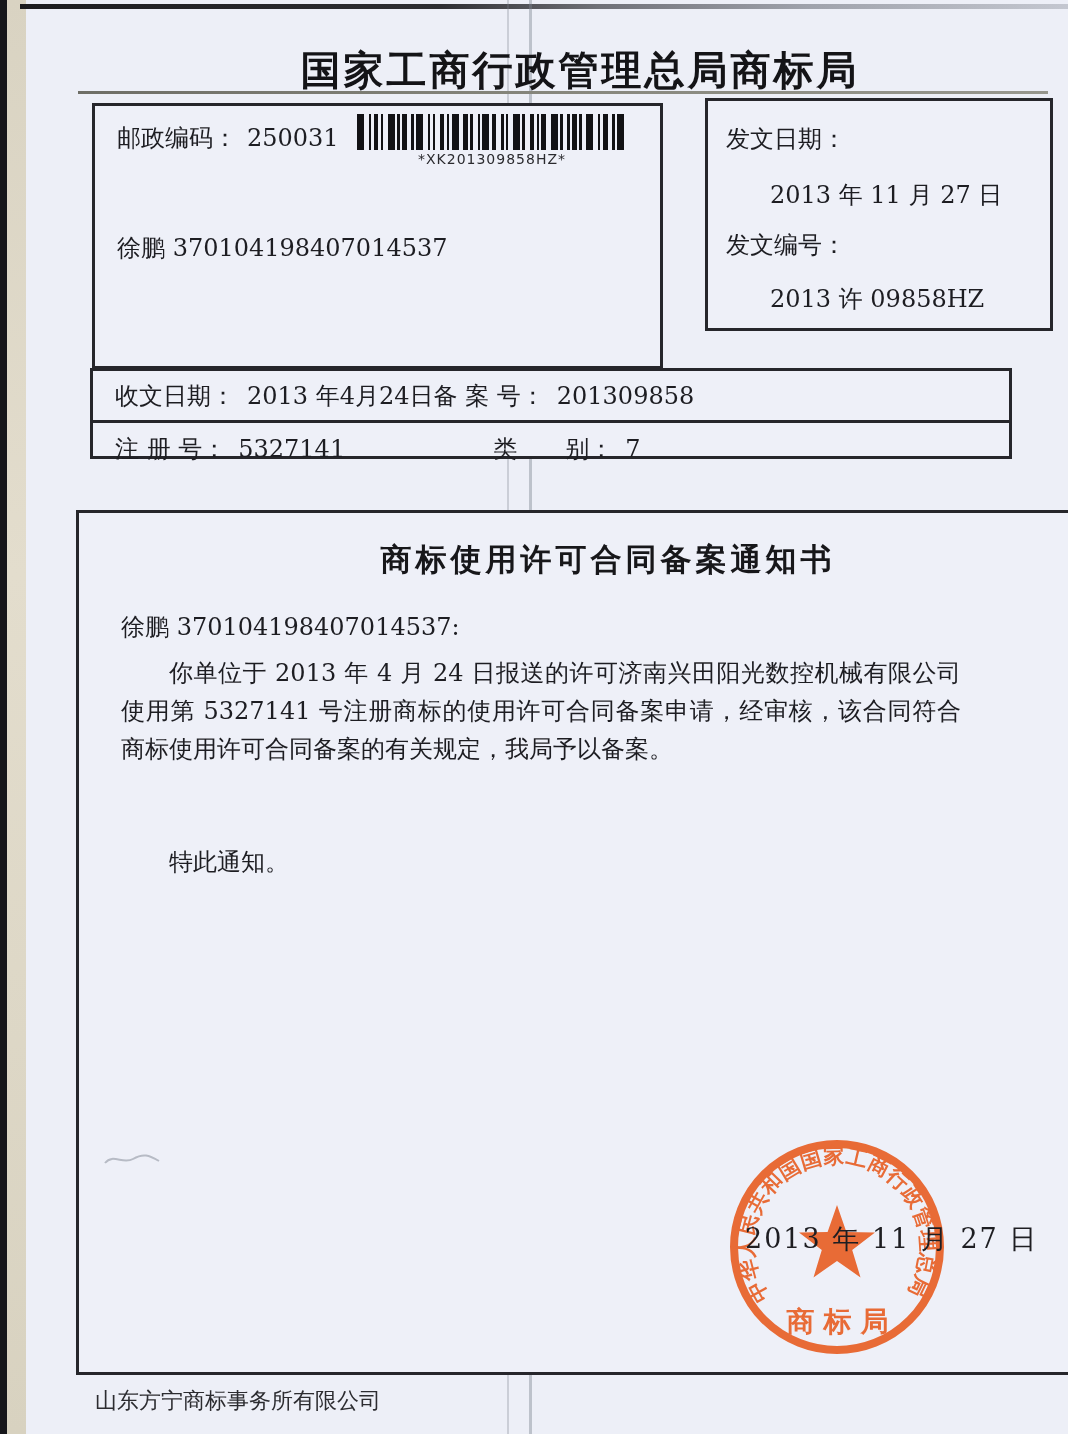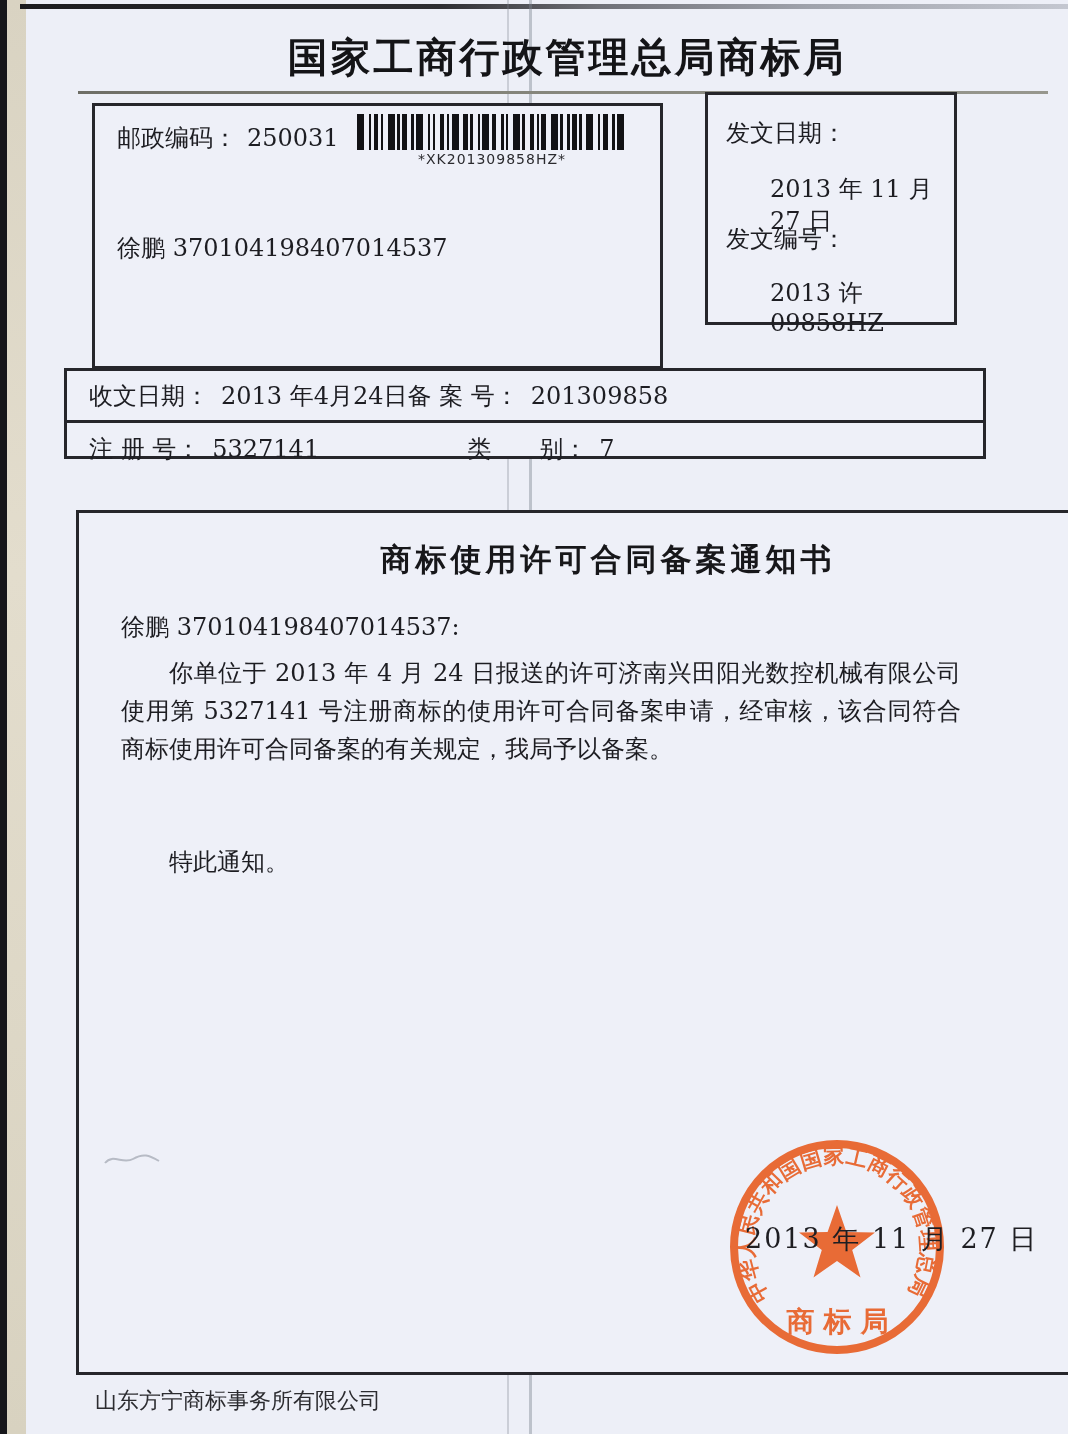--- a/index.html
+++ b/index.html
@@ -15,46 +15,46 @@
   
   .edge-black{position:absolute;left:0;top:0;width:7px;height:1434px;background:#16161a;}
   .edge-cream{position:absolute;left:7px;top:0;width:19px;height:1434px;
     background:linear-gradient(to bottom,#d9d3c2,#e3ddcd 40%,#d8d2c0);}
   .top-shadow{position:absolute;left:20px;top:4px;width:1048px;height:5px;
     background:linear-gradient(to right,#1c1c1f 0%,#2e2e32 40%,#6f7077 55%,#9fa2ab 75%,#c4c7d0 100%);}
   .fold-a{position:absolute;left:507px;top:0;width:2px;height:1434px;background:rgba(125,130,142,.30);}
   .fold-b{position:absolute;left:529px;top:0;width:3px;height:1434px;background:rgba(125,130,142,.42);}
 
   .doc-title{
-    position:absolute;left:78px;top:26px;width:970px;margin:4px;
+    position:absolute;left:78px;top:26px;width:970px;margin:17px;
     text-align:center;font-size:40px;font-weight:bold;letter-spacing:3px;color:#141417;
   }
   .title-rule{position:absolute;left:78px;top:91px;width:970px;height:3px;
     background:linear-gradient(to right,#6e6e66,#87877d 50%,#97978e);}
 
   .box{position:absolute;border:3px solid #26262b;background:#eef0f8;box-sizing:border-box;}
 
   
   .addr-box{left:92px;top:103px;width:571px;height:266px;}
   .postal-row{position:absolute;left:22px;top:16px;font-size:24px;}
   .postal-row .val{margin-left:10px;font-family:"DejaVu Serif","Liberation Serif",serif;}
   .barcode-wrap{position:absolute;left:262px;top:8px;width:270px;}
   .barcode-bars{display:flex;height:36px;align-items:stretch;}
   .barcode-bars i{display:block;height:100%;}
   .barcode-caption{margin-top:1px;text-align:center;font-family:"DejaVu Sans","Liberation Sans",sans-serif;
     font-size:14px;letter-spacing:1px;color:#2a2a2e;}
   .addr-line{position:absolute;left:22px;top:64px;font-size:24px;}
   .addr-name{position:absolute;left:22px;top:126px;font-size:24px;}
 
   
-  .dispatch-box{left:705px;top:92px;width:252px;height:233px;}
+  .dispatch-box{left:705px;top:98px;width:348px;height:233px;}
   .disp-item{position:absolute;font-size:24px;}
 
   
-  .registry-box{left:64px;top:368px;width:922px;height:91px;}
+  .registry-box{left:90px;top:368px;width:922px;height:91px;}
   .reg-row{display:flex;align-items:center;height:52px;padding-left:22px;font-size:24px;box-sizing:border-box;}
   .reg-row.first{border-bottom:3px solid #26262b;}
   .sp-md{}
   .sp-lg{margin-left:148px;}
   .lblgap{margin-right:12px;}
 
   
   .main-box{left:76px;top:510px;width:1064px;height:865px;}
   .notice-title{position:absolute;left:0;top:26px;width:100%;margin:0;text-align:center;
     font-size:31px;font-weight:bold;letter-spacing:4px;color:#17171a;}

